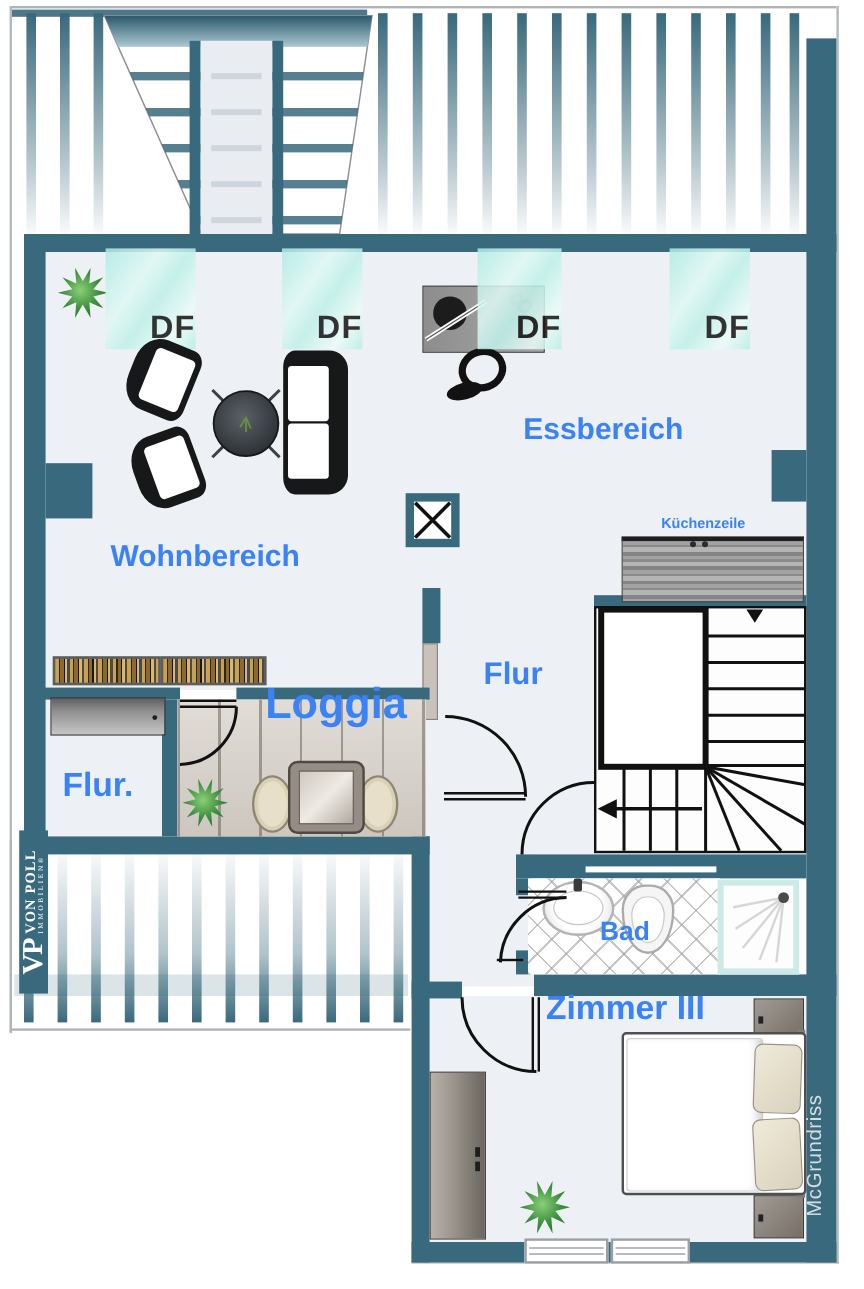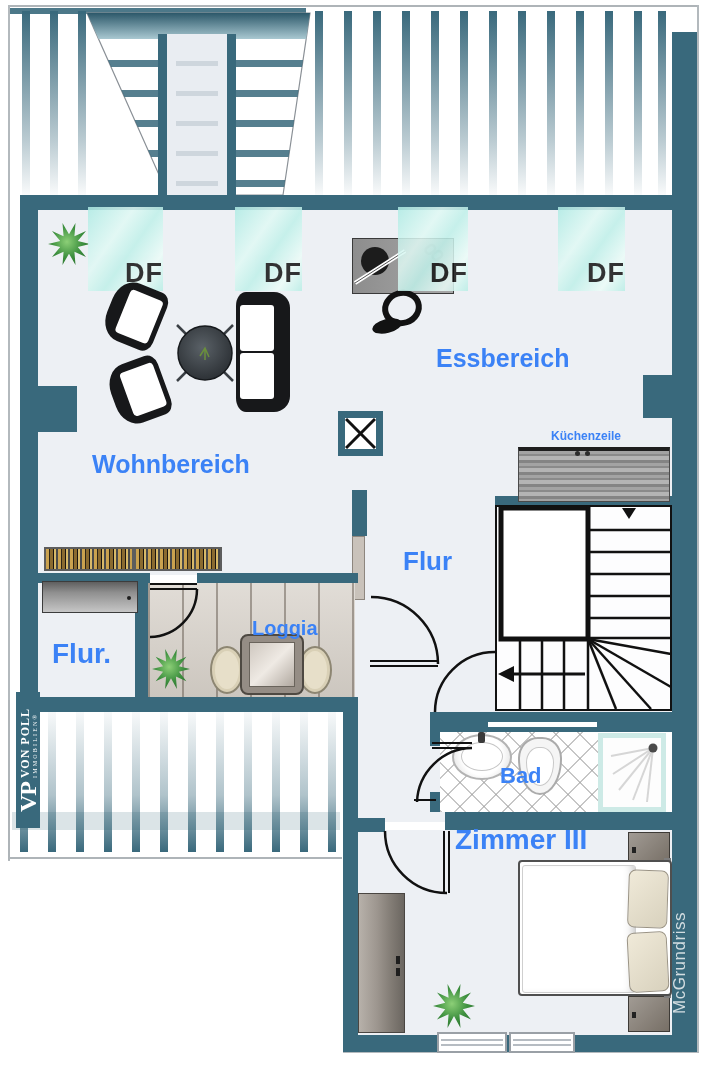--- a/index.html
+++ b/index.html
@@ -420,21 +420,21 @@
         <line x1="449" y1="831" x2="449" y2="893" stroke-width="2"></line>
         <path d="M447,893 A62,62 0 0 1 385,831" stroke-width="2.5"></path>
       </g>
     </g>
   </svg>
 
   <div class="lbl" style="left:92px;top:452px;font-size:25px;">Wohnbereich</div>
   <div class="lbl" style="left:436px;top:346px;font-size:25px;">Essbereich</div>
   <div class="lbl" style="left:551px;top:430px;font-size:12px;">Küchenzeile</div>
   <div class="lbl" style="left:403px;top:548px;font-size:26px;">Flur</div>
-  <div class="lbl" style="left:221px;top:618px;font-size:20px;margin-left:31px;">Loggia</div>
+  <div class="lbl" style="left:221px;top:568px;font-size:36px;">Loggia</div>
   <div class="lbl" style="left:52px;top:640px;font-size:28px;">Flur.</div>
   <div class="lbl" style="left:500px;top:765px;font-size:22px;">Bad</div>
   <div class="lbl" style="left:455px;top:826px;font-size:28px;">Zimmer III</div>
 
   <div class="wm">
     <div class="in">McGrundriss</div>
   </div>
 
 </div>
 

